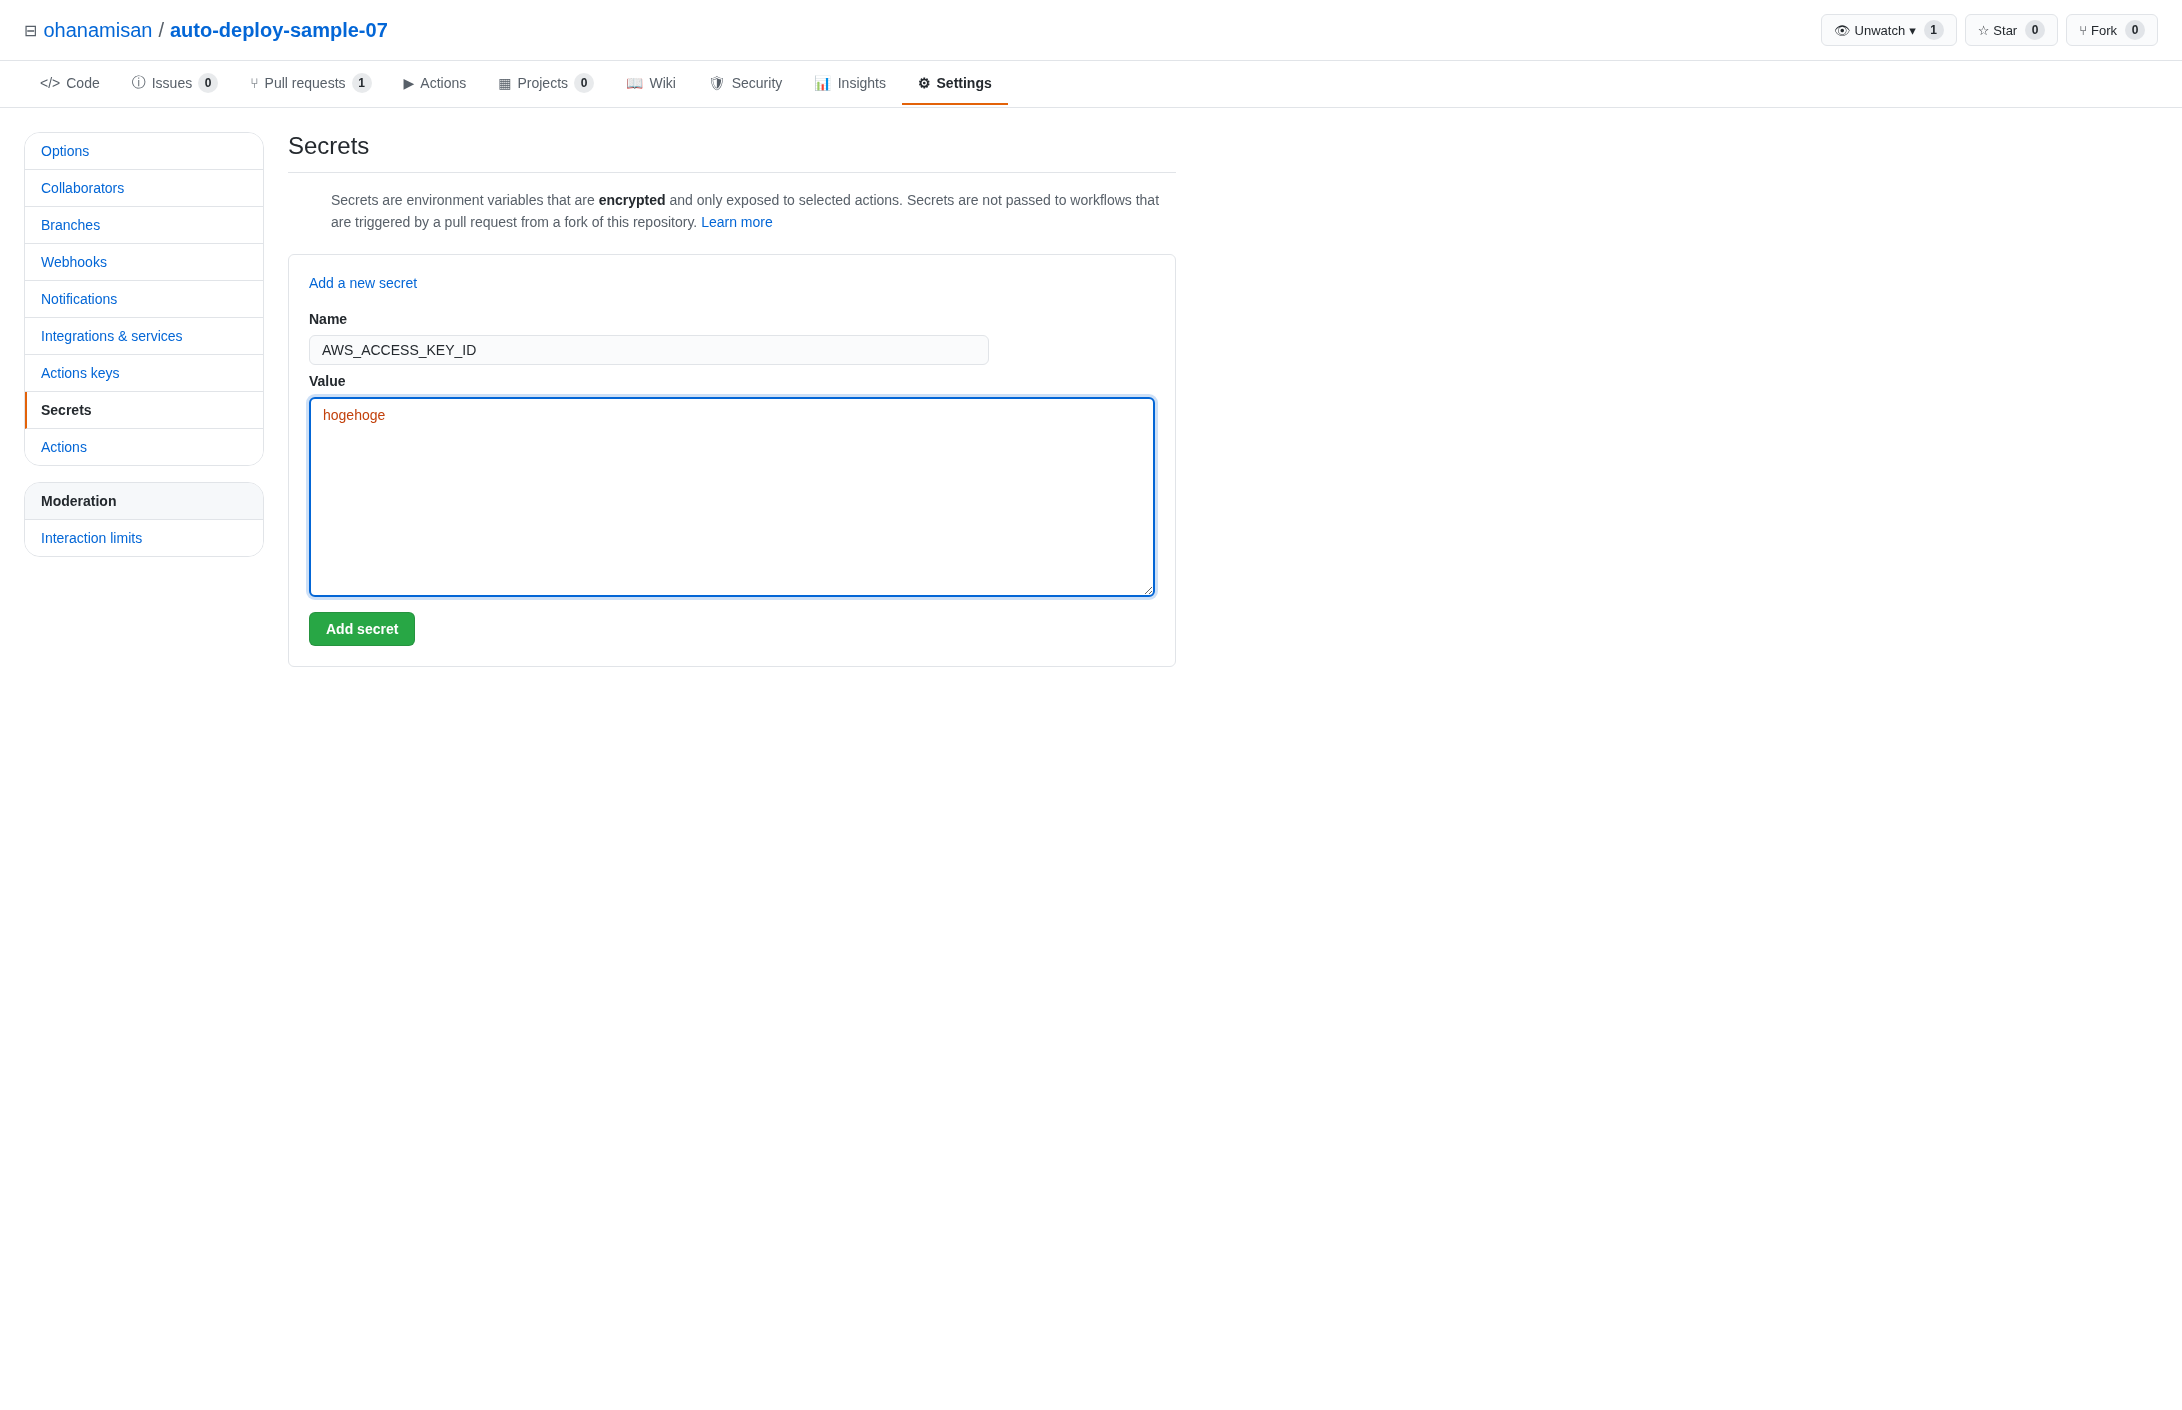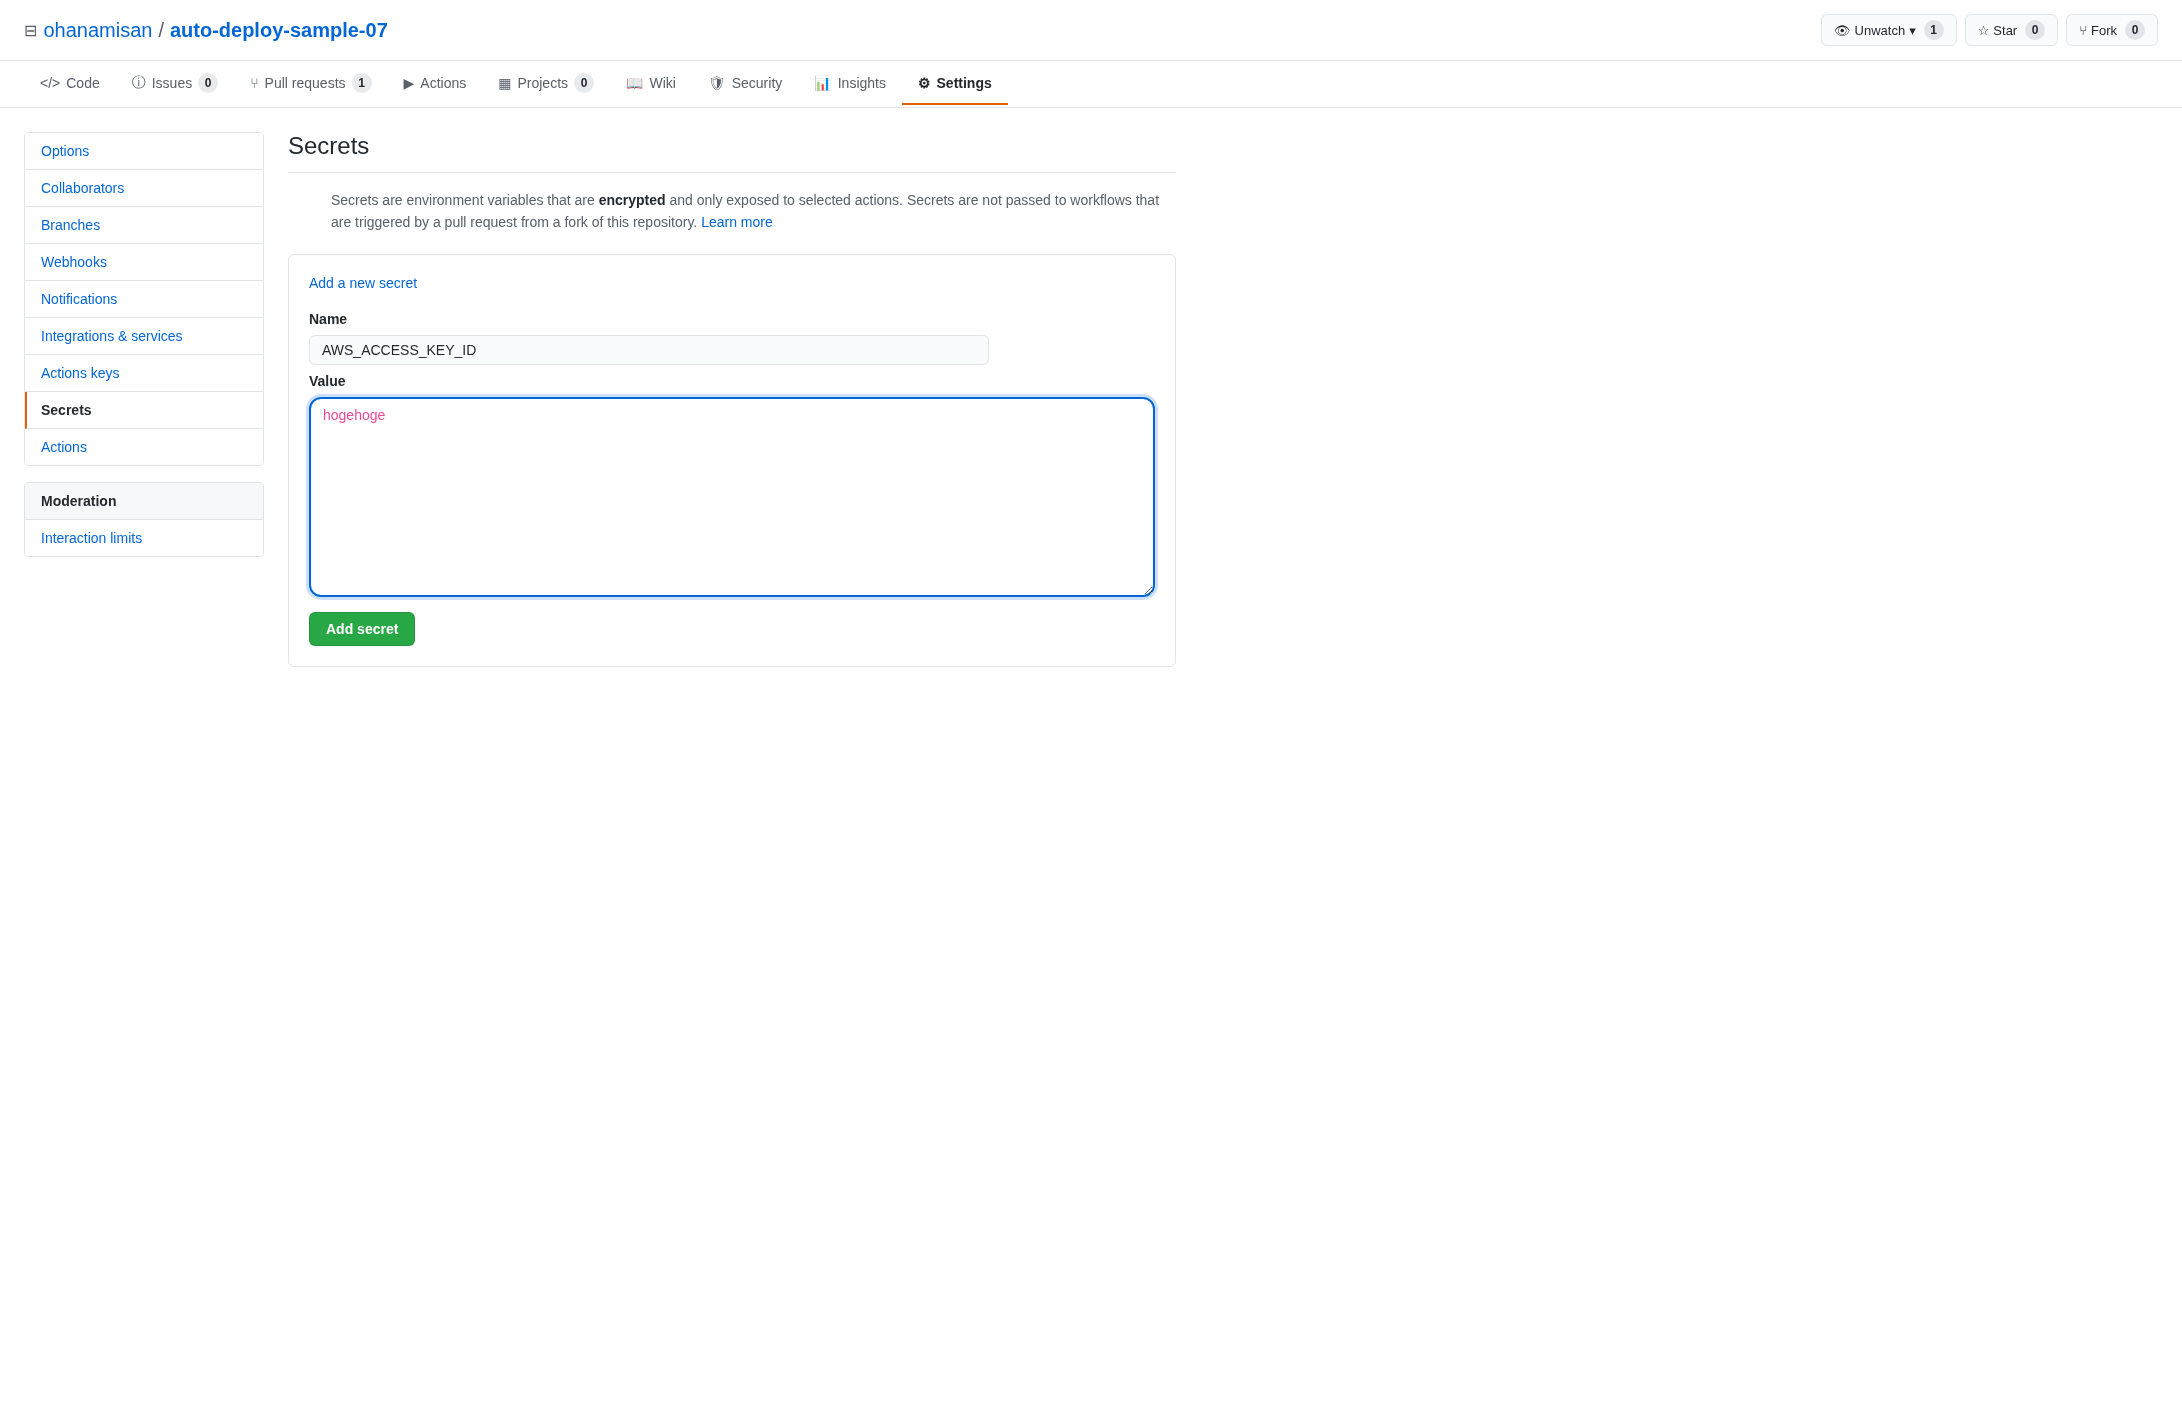--- a/index.html
+++ b/index.html
@@ -121,21 +121,21 @@
       max-width: 1200px;
     }
 
     
     .sidebar {
       width: 240px;
       flex-shrink: 0;
     }
     .sidebar-section {
       border: 1px solid #e1e4e8;
-      border-radius: 4px;
+      border-radius: 16px;
       overflow: hidden;
       margin-bottom: 16px;
     }
     .sidebar-item {
       display: block;
       padding: 10px 16px;
       font-size: 14px;
       color: #0366d6;
       cursor: pointer;
       border-bottom: 1px solid #e1e4e8;
@@ -225,24 +225,24 @@
       background: #fafbfc;
       border: 1px solid #e1e4e8;
       border-radius: 6px;
       outline: none;
     }
 
     .form-textarea {
       width: 100%;
       padding: 8px 12px;
       font-size: 14px;
-      color: #ec4899;
+      color: #c2410c;
       background: #fff;
       border: 2px solid #0366d6;
-      border-radius: 12px;
+      border-radius: 6px;
       outline: none;
       resize: vertical;
       min-height: 200px;
       font-family: inherit;
       box-shadow: 0 0 0 3px rgba(3,102,214,0.2);
     }
 
     .btn-add-secret {
       display: inline-flex;
       align-items: center;

